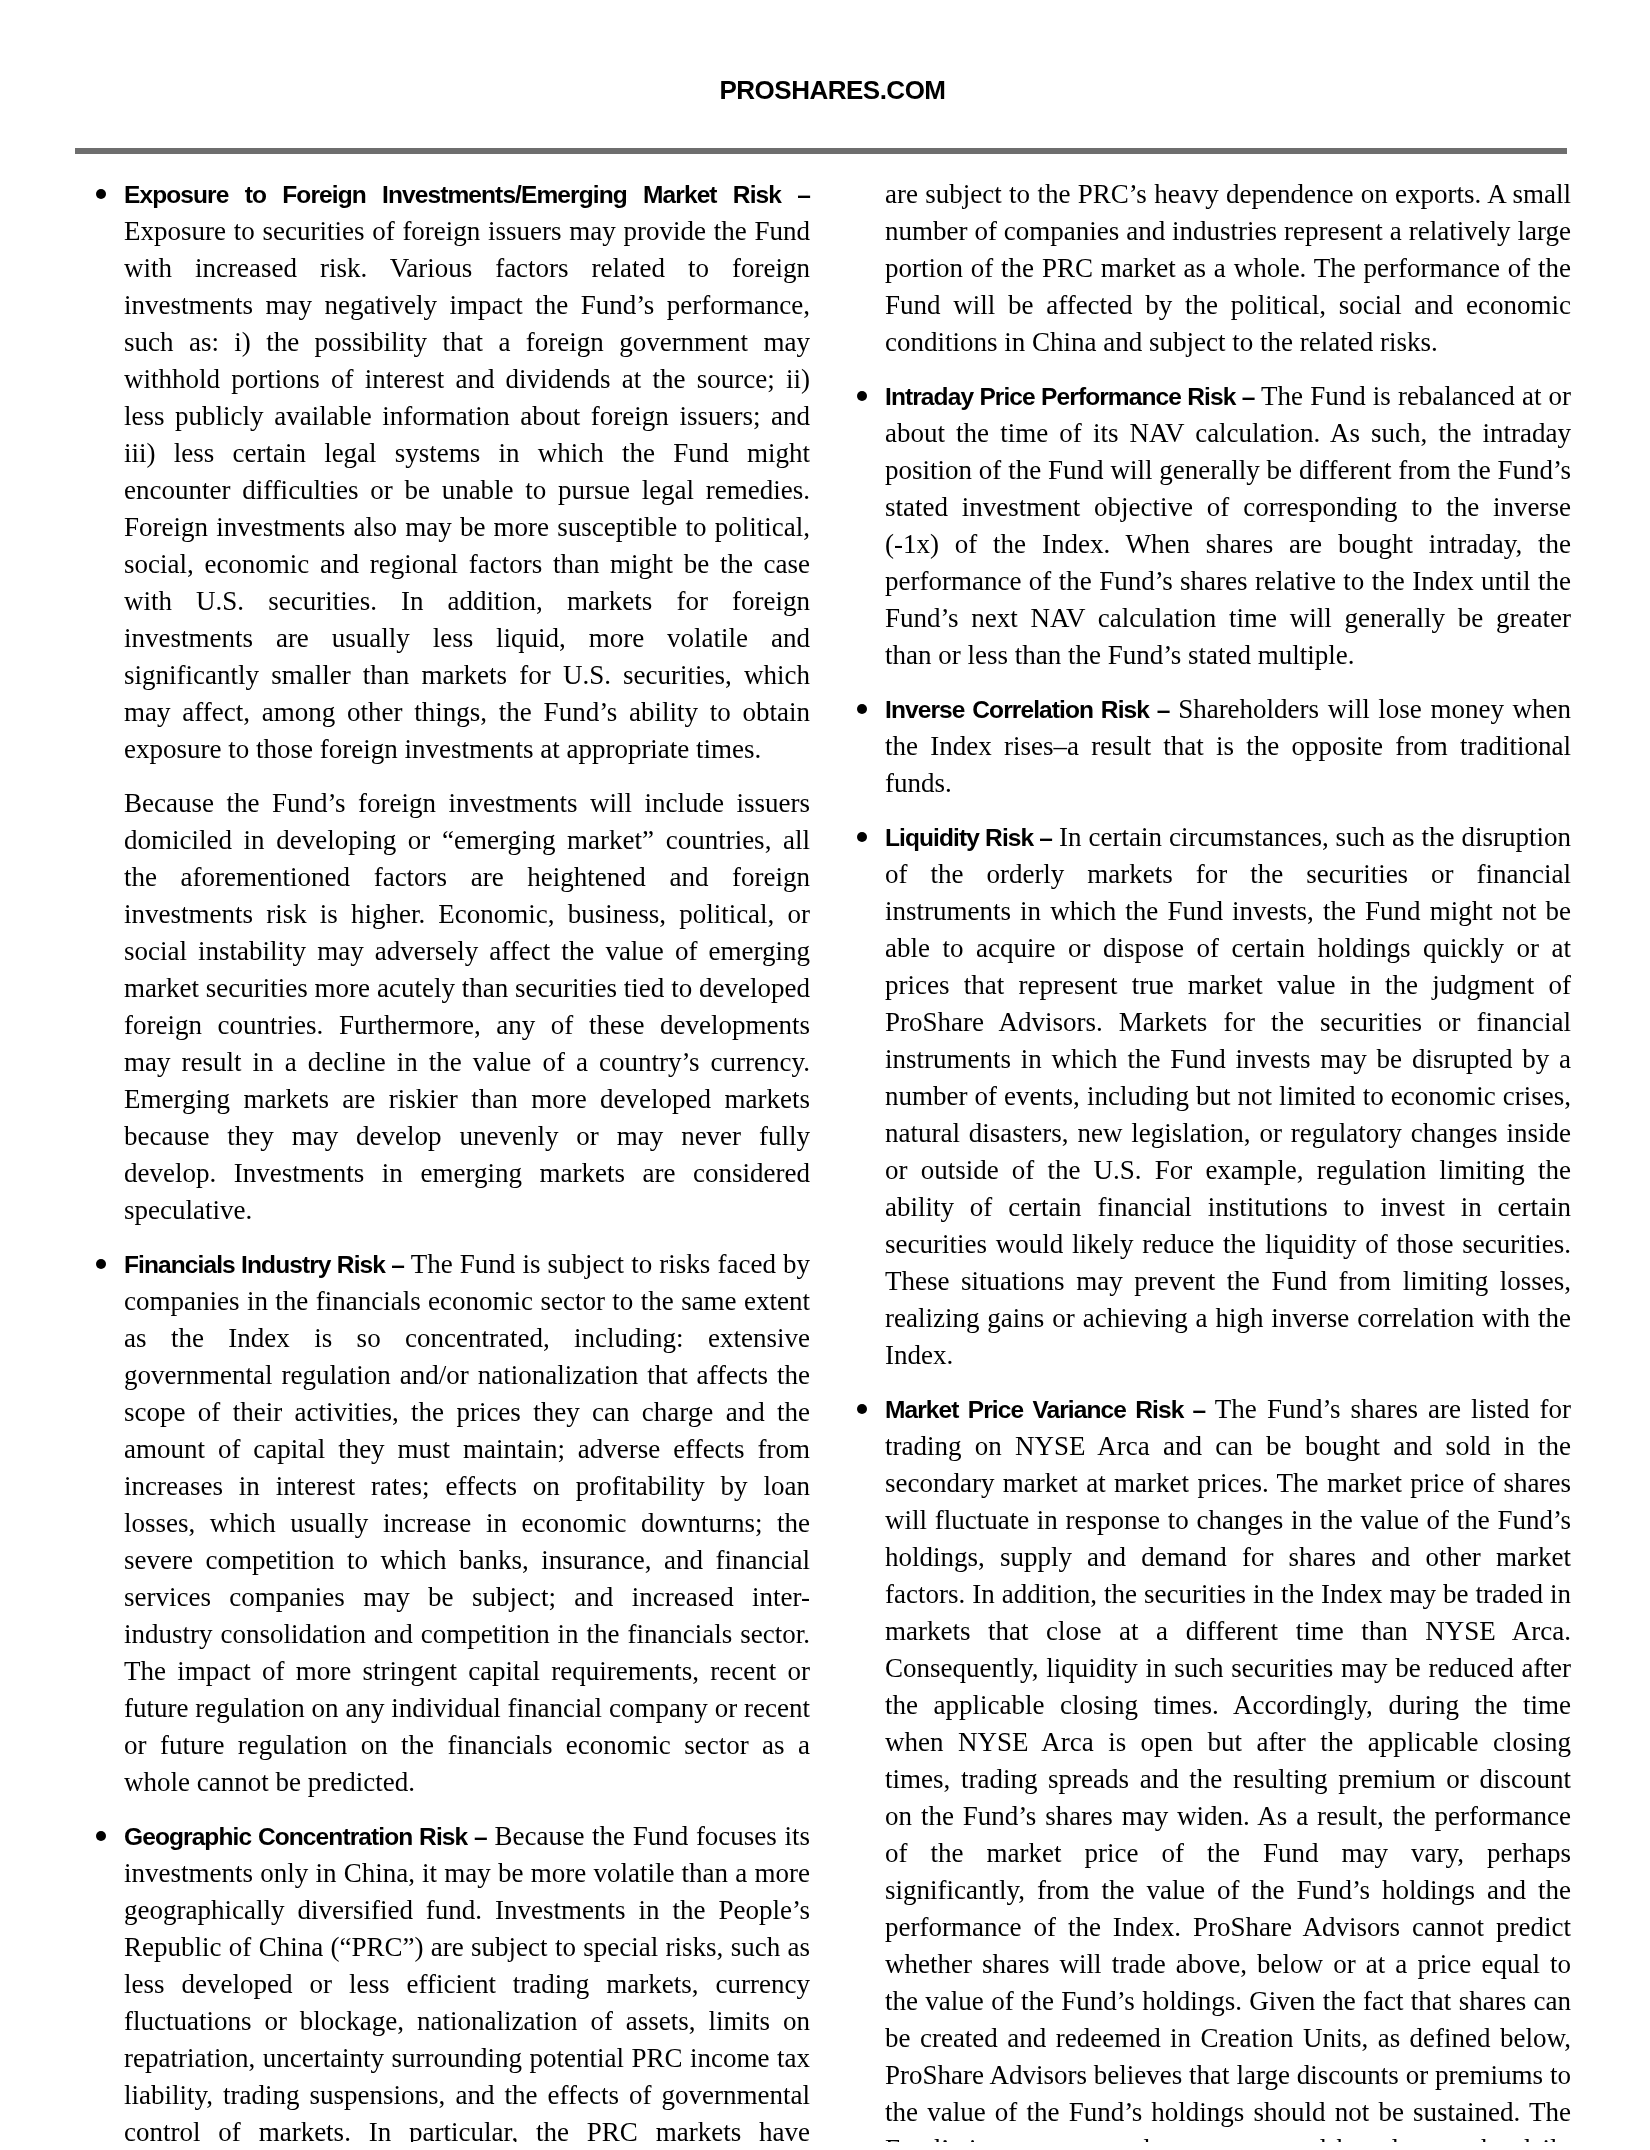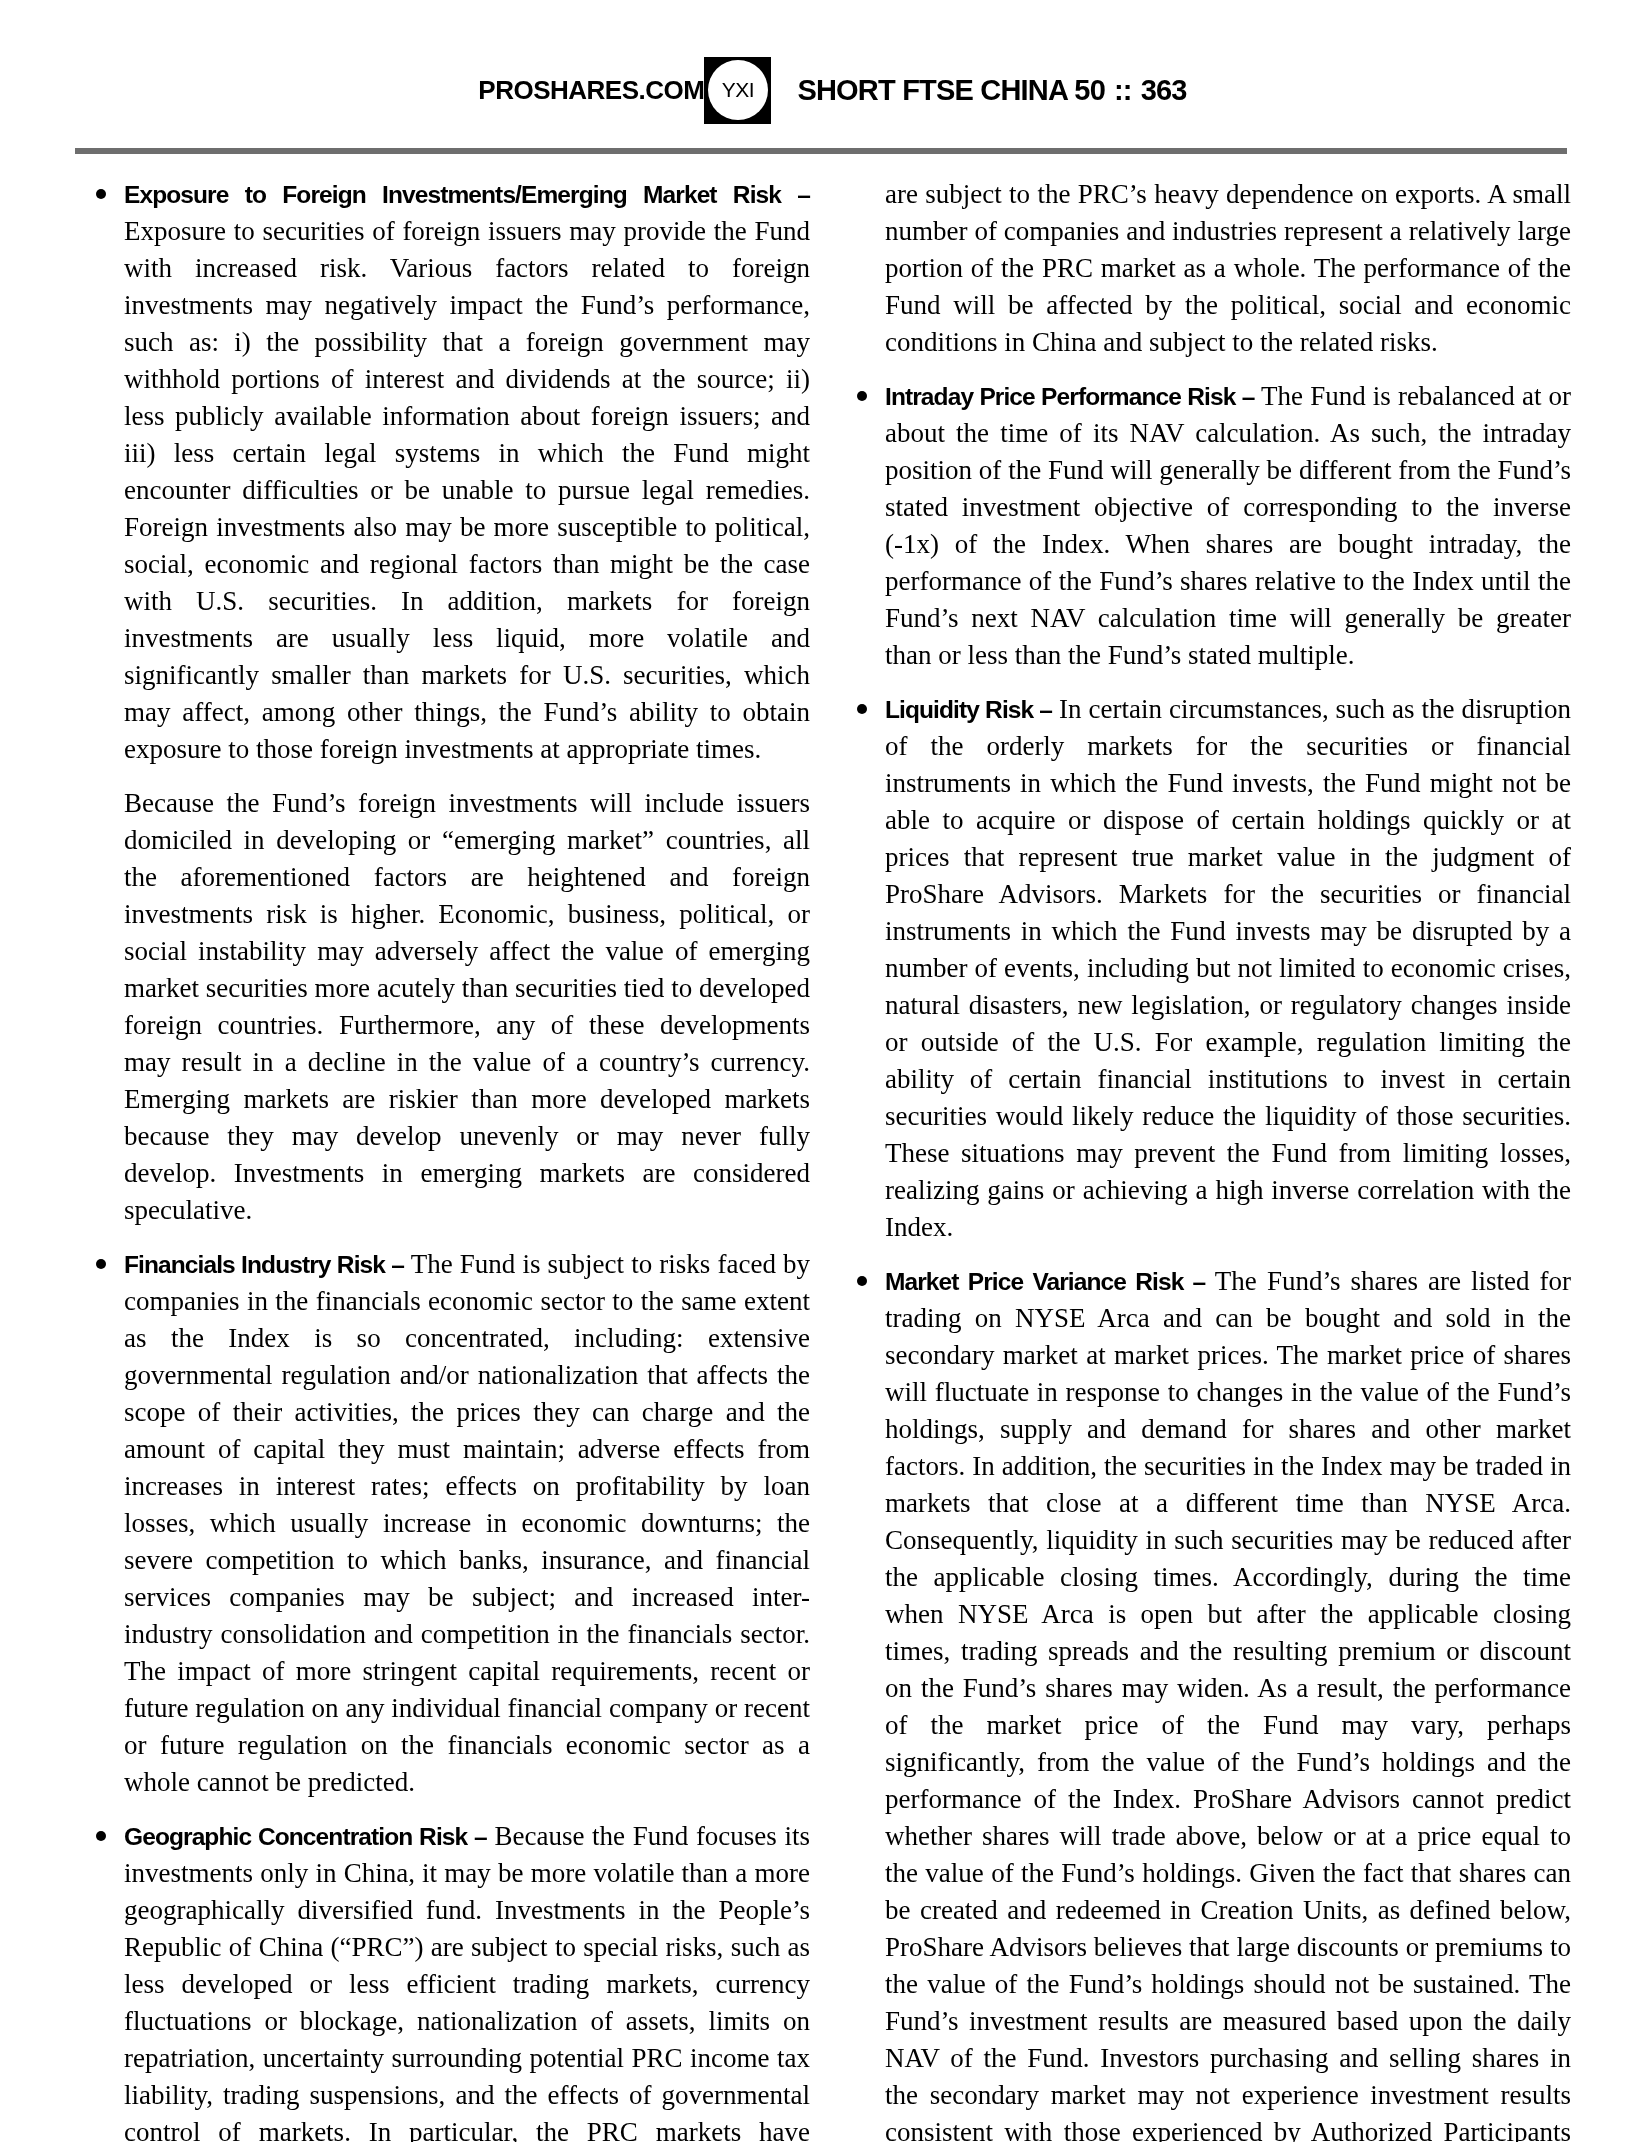--- a/index.html
+++ b/index.html
@@ -54,42 +54,33 @@
     font-size:24.5px; letter-spacing:-0.9px;
   }
 </style>
 </head>
 <body>
 
 <div class="page">
 
   <div class="header">
     <div class="site">PROSHARES.COM</div>
-    <div class="header-right">
-      <div class="badge">
-        <div class="badge-circle">
-          <span>YXI</span>
-        </div>
-      </div>
-      <div class="fund-title">
-        <span>SHORT FTSE CHINA 50</span><span class="sep">::</span><span>363</span>
-      </div>
-    </div>
   </div>
 
   <div class="rule"></div>
 
   <div class="columns">
     <div class="col">
         <div class="item"><span class="marker"></span><span class="head">Exposure to Foreign Investments/Emerging Market Risk –</span> <span>Exposure to securities of foreign issuers may provide the Fund with increased risk. Various factors related to foreign investments may negatively impact the Fund’s performance, such as: i) the possibility that a foreign government may withhold portions of interest and dividends at the source; ii) less publicly available information about foreign issuers; and iii) less certain legal systems in which the Fund might encounter difficulties or be unable to pursue legal remedies. Foreign investments also may be more susceptible to political, social, economic and regional factors than might be the case with U.S. securities. In addition, markets for foreign investments are usually less liquid, more volatile and significantly smaller than markets for U.S. securities, which may affect, among other things, the Fund’s ability to obtain exposure to those foreign investments at appropriate times.</span></div>
         <div class="item"><span>Because the Fund’s foreign investments will include issuers domiciled in developing or “emerging market” countries, all the aforementioned factors are heightened and foreign investments risk is higher. Economic, business, political, or social instability may adversely affect the value of emerging market securities more acutely than securities tied to developed foreign countries. Furthermore, any of these developments may result in a decline in the value of a country’s currency. Emerging markets are riskier than more developed markets because they may develop unevenly or may never fully develop. Investments in emerging markets are considered speculative.</span></div>
         <div class="item"><span class="marker"></span><span class="head">Financials Industry Risk –</span> <span>The Fund is subject to risks faced by companies in the financials economic sector to the same extent as the Index is so concentrated, including: extensive governmental regulation and/or nationalization that affects the scope of their activities, the prices they can charge and the amount of capital they must maintain; adverse effects from increases in interest rates; effects on profitability by loan losses, which usually increase in economic downturns; the severe competition to which banks, insurance, and financial services companies may be subject; and increased inter-industry consolidation and competition in the financials sector. The impact of more stringent capital requirements, recent or future regulation on any individual financial company or recent or future regulation on the financials economic sector as a whole cannot be predicted.</span></div>
         <div class="item"><span class="marker"></span><span class="head">Geographic Concentration Risk –</span> <span>Because the Fund focuses its investments only in China, it may be more volatile than a more geographically diversified fund. Investments in the People’s Republic of China (“PRC”) are subject to special risks, such as less developed or less efficient trading markets, currency fluctuations or blockage, nationalization of assets, limits on repatriation, uncertainty surrounding potential PRC income tax liability, trading suspensions, and the effects of governmental control of markets. In particular, the PRC markets have experienced significant volatility recently. Any actual or perceived reduction to the high levels of growth that the PRC economy and financial markets have experienced in recent years or curtailment in those levels of growth in the future would likely have a substantial adverse impact on the values of PRC companies. Investments in securities of PRC companies</span></div>
       </div>
     <div class="col">
         <div class="item"><span>are subject to the PRC’s heavy dependence on exports. A small number of companies and industries represent a relatively large portion of the PRC market as a whole. The performance of the Fund will be affected by the political, social and economic conditions in China and subject to the related risks.</span></div>
         <div class="item"><span class="marker"></span><span class="head">Intraday Price Performance Risk –</span> <span>The Fund is rebalanced at or about the time of its NAV calculation. As such, the intraday position of the Fund will generally be different from the Fund’s stated investment objective of corresponding to the inverse (-1x) of the Index. When shares are bought intraday, the performance of the Fund’s shares relative to the Index until the Fund’s next NAV calculation time will generally be greater than or less than the Fund’s stated multiple.</span></div>
+        <div class="item"><span class="marker"></span><span class="head">Inverse Correlation Risk –</span> <span>Shareholders will lose money when the Index rises–a result that is the opposite from traditional funds.</span></div>
         <div class="item"><span class="marker"></span><span class="head">Liquidity Risk –</span> <span>In certain circumstances, such as the disruption of the orderly markets for the securities or financial instruments in which the Fund invests, the Fund might not be able to acquire or dispose of certain holdings quickly or at prices that represent true market value in the judgment of ProShare Advisors. Markets for the securities or financial instruments in which the Fund invests may be disrupted by a number of events, including but not limited to economic crises, natural disasters, new legislation, or regulatory changes inside or outside of the U.S. For example, regulation limiting the ability of certain financial institutions to invest in certain securities would likely reduce the liquidity of those securities. These situations may prevent the Fund from limiting losses, realizing gains or achieving a high inverse correlation with the Index.</span></div>
         <div class="item"><span class="marker"></span><span class="head">Market Price Variance Risk –</span> <span>The Fund’s shares are listed for trading on NYSE Arca and can be bought and sold in the secondary market at market prices. The market price of shares will fluctuate in response to changes in the value of the Fund’s holdings, supply and demand for shares and other market factors. In addition, the securities in the Index may be traded in markets that close at a different time than NYSE Arca. Consequently, liquidity in such securities may be reduced after the applicable closing times. Accordingly, during the time when NYSE Arca is open but after the applicable closing times, trading spreads and the resulting premium or discount on the Fund’s shares may widen. As a result, the performance of the market price of the Fund may vary, perhaps significantly, from the value of the Fund’s holdings and the performance of the Index. ProShare Advisors cannot predict whether shares will trade above, below or at a price equal to the value of the Fund’s holdings. Given the fact that shares can be created and redeemed in Creation Units, as defined below, ProShare Advisors believes that large discounts or premiums to the value of the Fund’s holdings should not be sustained. The Fund’s investment results are measured based upon the daily NAV of the Fund. Investors purchasing and selling shares in the secondary market may not experience investment results consistent with those experienced by Authorized Participants creating and redeeming directly with the Fund.</span></div>
       </div>
   </div>
 
 </div>
 
 </body></html>

